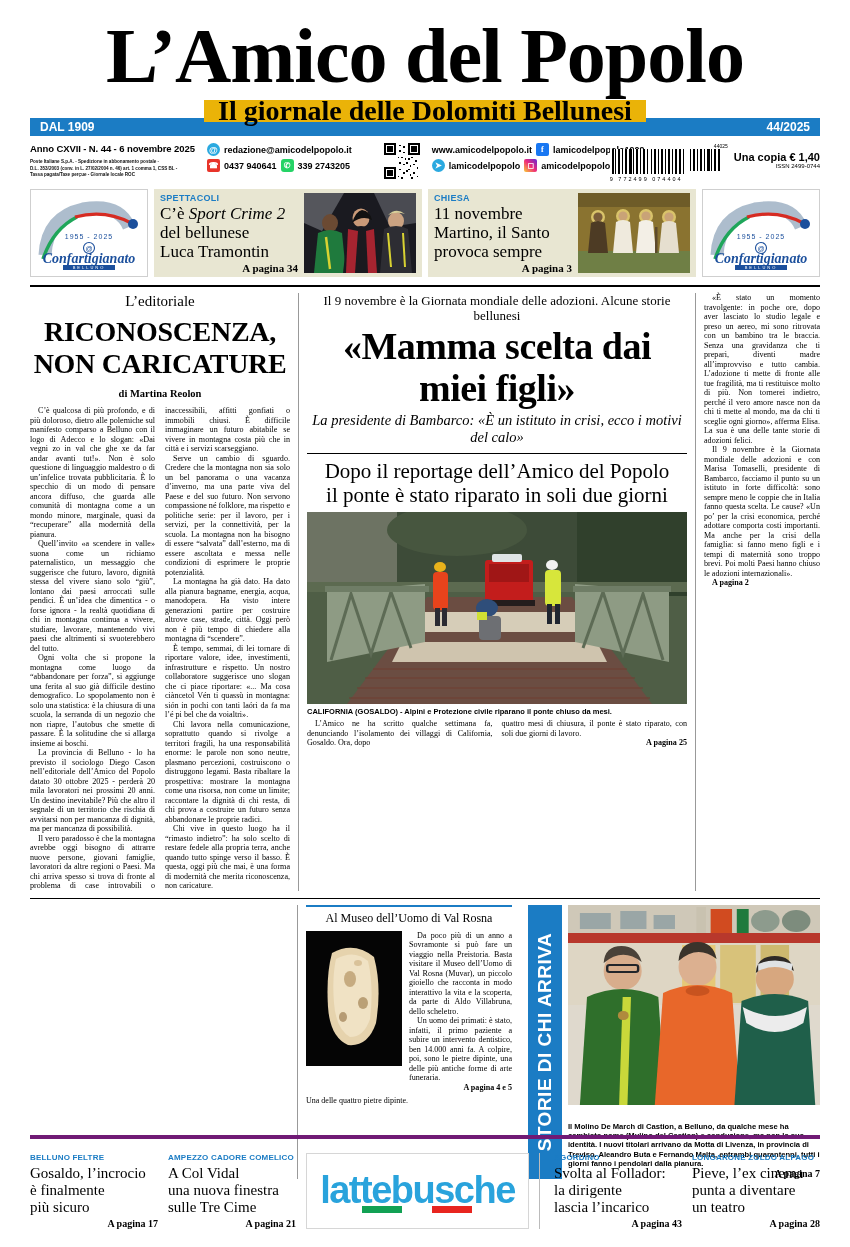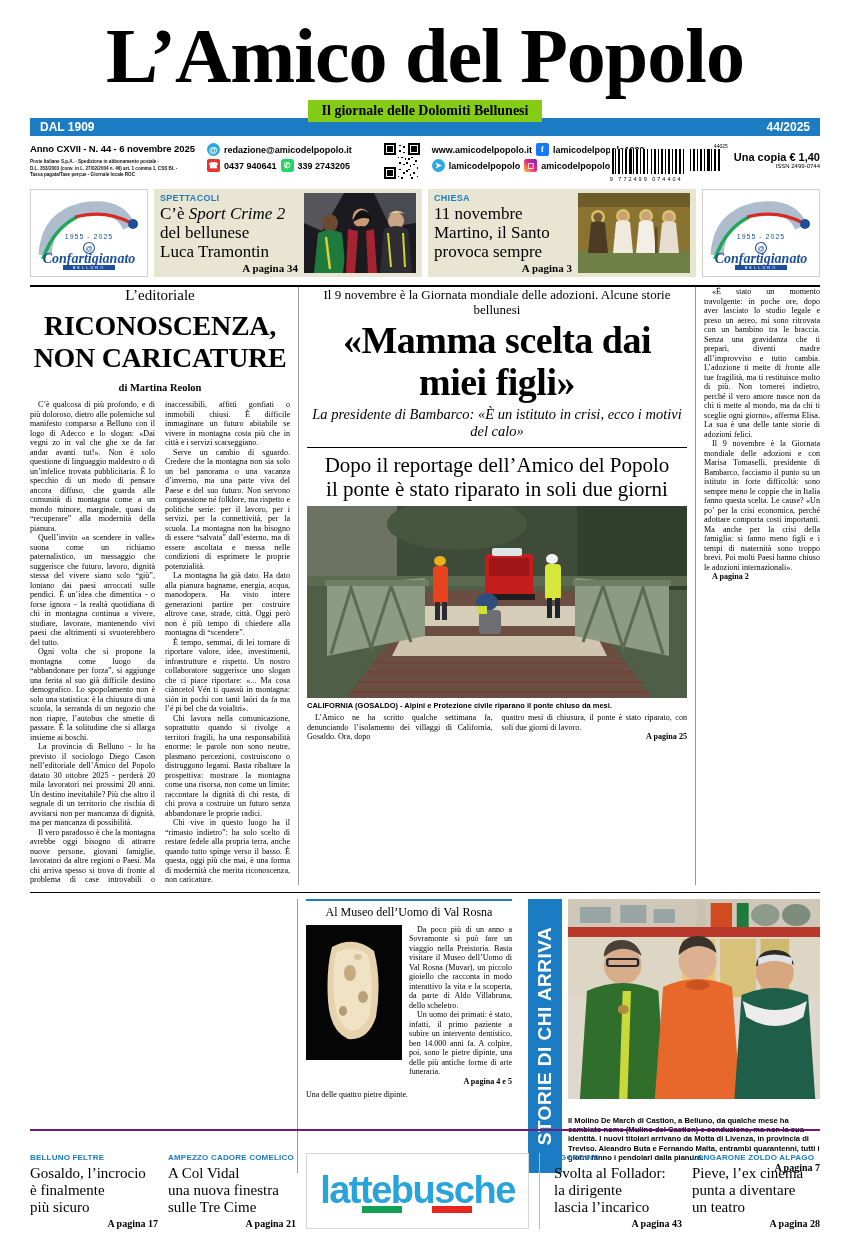--- a/index.html
+++ b/index.html
@@ -27,24 +27,24 @@
     margin-top: 6px;
     height: 36px;
   }
   .blue-bar {
     position: absolute; left: 0; right: 0; bottom: 0;
     height: 18px; background: #1b7cc4;
   }
   .masthead-sub {
     position: relative; z-index: 3;
     display: inline-block;
-    background: #84cc16;
+    background: #eab308;
     padding: 0 14px;
     font-weight: bold;
-    font-size: 14px;
+    font-size: 28px;
     line-height: 22px;
   }
   .bar-left, .bar-right {
     position: absolute; bottom: 0; height: 18px;
     color: #fff; font-family: "Liberation Sans", sans-serif;
     font-weight: bold; font-size: 12px; line-height: 18px; z-index: 4;
   }
   .bar-left { left: 10px; }
   .bar-right { right: 10px; }
 
@@ -97,21 +97,21 @@
     font-family: "Liberation Sans", sans-serif;
     color: #1b7cc4; font-weight: bold; font-size: 9px; letter-spacing: 0.3px;
   }
   .promo-head { font-size: 17px; line-height: 19px; margin-top: 1px; }
   .promo-head .it { font-style: italic; }
   .promo-page { font-size: 11px; font-weight: bold; text-align: right; margin-top: 1px; }
   .promo-img { width: 112px; flex: none; }
 
   
   .main-grid {
-    display: flex; margin-top: 8px; border-top: 2px solid #000; 
+    display: flex; margin-top: 8px; border-top: 2px solid #000; padding-top: 6px;
   }
   .col-editorial { width: 268px; flex: none; padding-right: 8px; }
   .col-center { flex: 1; padding: 0 8px; border-left: 1px solid #999; border-right: 1px solid #999; }
   .col-right { width: 124px; flex: none; padding-left: 8px; }
 
   .edit-kicker { text-align: center; font-size: 15px; margin-bottom: 6px; }
   .edit-title {
     text-align: center; font-weight: bold; font-size: 28px; line-height: 32px;
     letter-spacing: -0.3px;
   }
@@ -176,21 +176,21 @@
   .right-photo-col { flex: 1; }
   .photo-mill { width: 100%; height: 200px; display:block; background:#7a5a44; }
   .mill-cap {
     font-family: "Liberation Sans", sans-serif; font-size: 7.6px;
     line-height: 9.2px; font-weight: bold; margin-top: 17px;
   }
 
   
   .bottom-strip {
     position: absolute; left: 30px; right: 30px; bottom: 18px;
-    display: flex; border-top: 2px solid #701a75; padding-top: 22px; gap: 6px; justify-content: flex-end;
+    display: flex; border-top: 4px solid #701a75; padding-top: 14px; gap: 6px; justify-content: flex-end;
   }
   .bot-group { display: flex; gap: 10px; }
   .bot-item { width: 128px; }
   .bot-kicker {
     font-family: "Liberation Sans", sans-serif; color: #1b7cc4;
     font-weight: bold; font-size: 8px; letter-spacing: 0.2px;
   }
   .bot-head { font-size: 15px; line-height: 17px; margin-top: 3px; }
   .bot-page { font-size: 10px; font-weight: bold; text-align: right; margin-top: 2px; }
   .ad-box {

